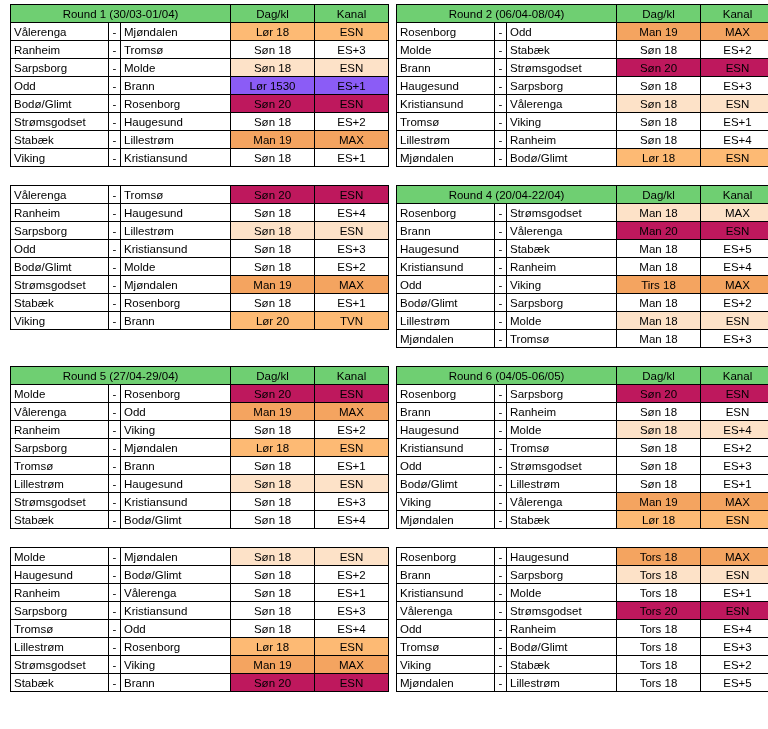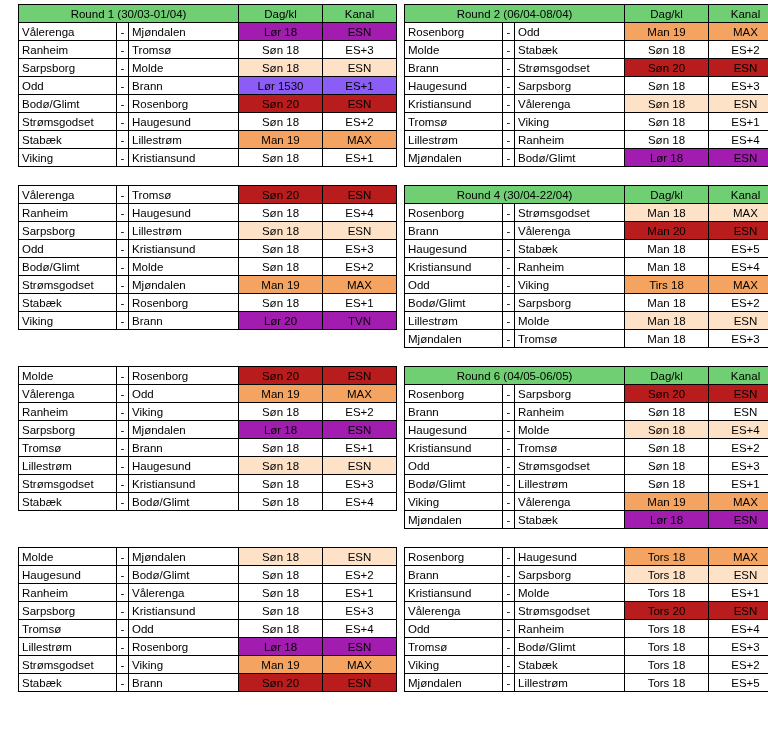--- a/index.html
+++ b/index.html
@@ -8,21 +8,21 @@
     width:768px;
     height:729px;
     font-size:11.5px;
     color:#000;
     -webkit-font-smoothing:antialiased;
   }
   #sheet{
     position:relative;
     width:768px;
     height:729px;
-    padding:4px 0 0 18px;
+    padding:4px 0 0 10px;
     box-sizing:border-box;
     border-radius:23px;
   }
   .rowblock{
     display:grid;
     grid-template-columns:382px 4px 382px;
     margin-bottom:0;
   }
   table.round{
     border-collapse:collapse;
@@ -51,22 +51,22 @@
     background:#6fcf72;
     font-weight:bold;
     text-align:center;
   }
   .hdr td.title{text-align:center;}
   .dash{text-align:center;padding:0;}
   .c{text-align:center;}
   .l{text-align:left;}
 
   
-  .g-green{background:#b91c1c;color:#000;font-weight:bold;}
-  .g-blue{background:#a21caf;}
+  .g-green{background:#be185d;color:#000;font-weight:bold;}
+  .g-blue{background:#fdba74;}
   .g-orange{background:#f4a460;}
   .g-peach{background:#fde2c8;}
   .g-yellow{background:#8b5cf6;}
   .g-white{background:#ffffff;}
 
   .spacer{height:18px;}
   .gap{width:4px;}
 </style>
 </head>
 <body>
@@ -300,21 +300,21 @@
           <table class="round">
             <colgroup>
               <col class="home">
               <col class="dash">
               <col class="away">
               <col class="day">
               <col class="ch">
             </colgroup>
             <tbody>
               <tr class="hdr">
-                <td colspan="3" class="title">Round 4 (30/04-22/04)</td>
+                <td colspan="3" class="title">Round 4 (20/04-22/04)</td>
                 <td class="c">Dag/kl</td>
                 <td class="c">Kanal</td>
               </tr>
               <tr>
                 <td class="l">Rosenborg</td>
                 <td class="dash">-</td>
                 <td class="l">Strømsgodset</td>
                 <td class="c g-peach">Man 18</td>
                 <td class="c g-peach">MAX</td>
               </tr>
@@ -376,20 +376,25 @@
         <div>
           <table class="round">
             <colgroup>
               <col class="home">
               <col class="dash">
               <col class="away">
               <col class="day">
               <col class="ch">
             </colgroup>
             <tbody>
+              <tr class="hdr">
+                <td colspan="3" class="title">Round 5 (27/04-29/04)</td>
+                <td class="c">Dag/kl</td>
+                <td class="c">Kanal</td>
+              </tr>
               <tr>
                 <td class="l">Molde</td>
                 <td class="dash">-</td>
                 <td class="l">Rosenborg</td>
                 <td class="c g-green">Søn 20</td>
                 <td class="c g-green">ESN</td>
               </tr>
               <tr>
                 <td class="l">Vålerenga</td>
                 <td class="dash">-</td>

